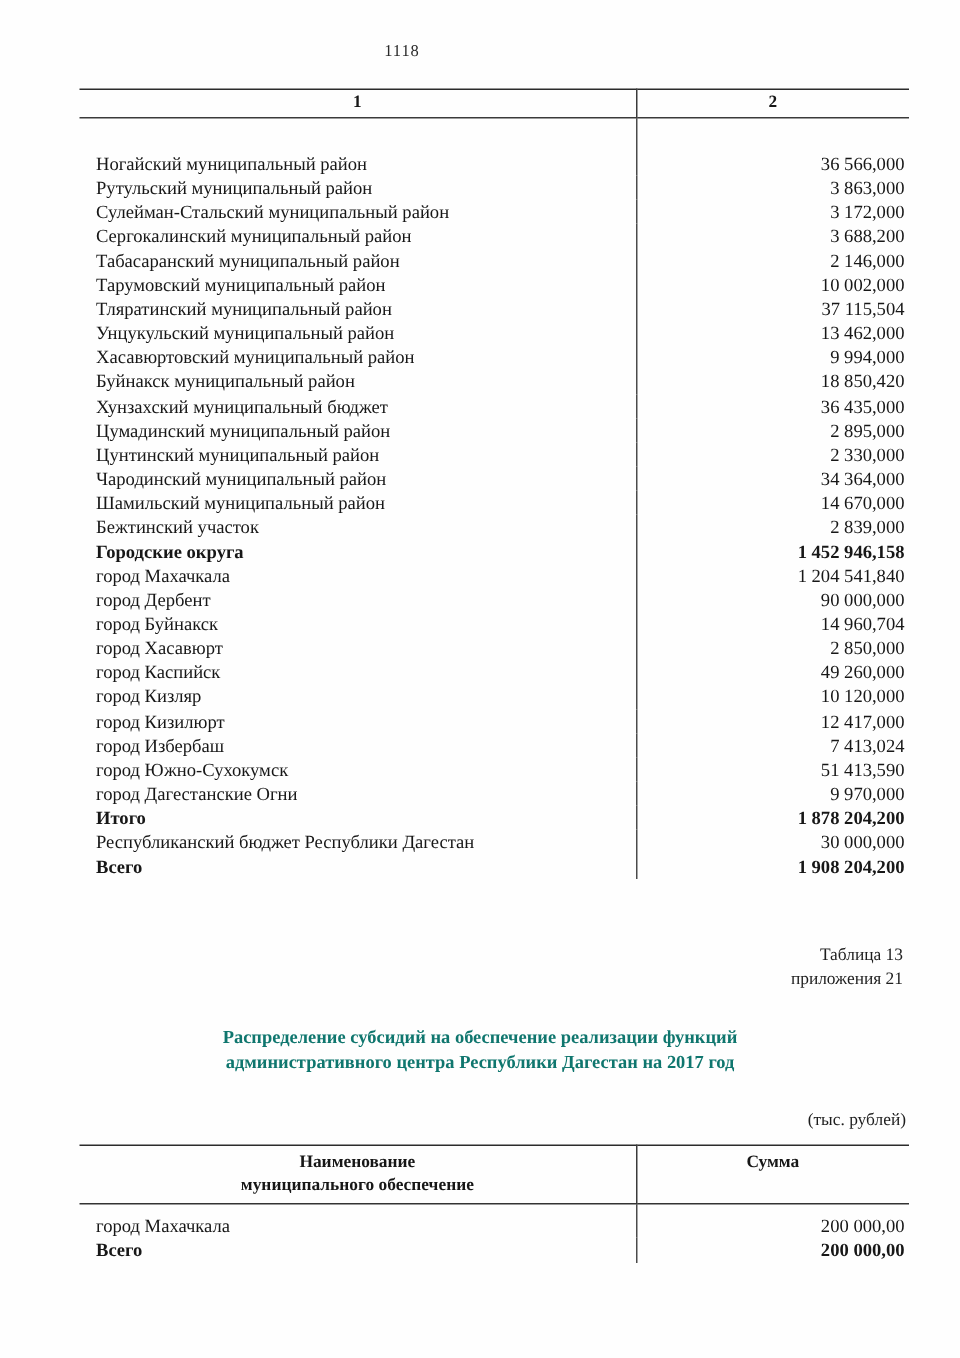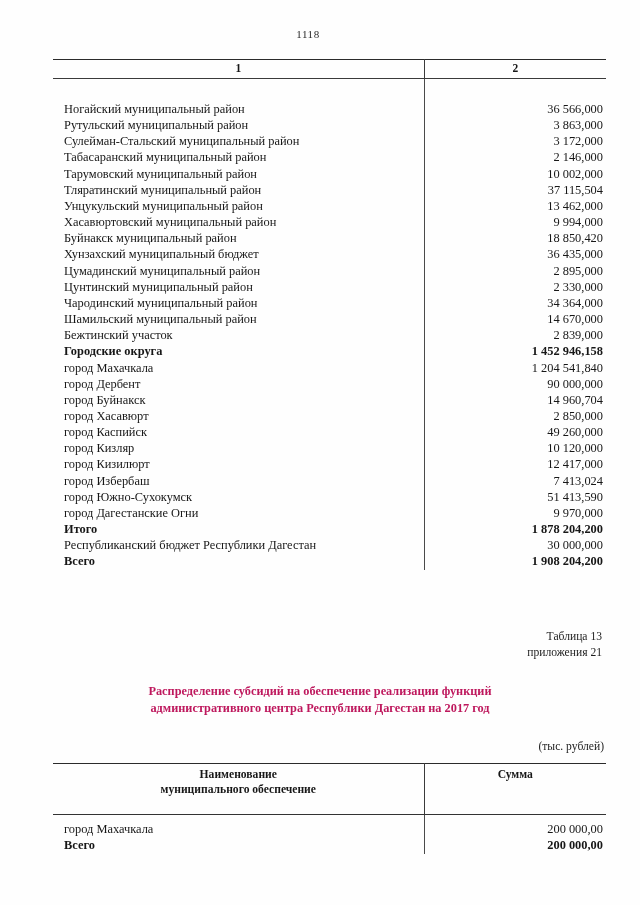--- a/index.html
+++ b/index.html
@@ -27,21 +27,20 @@
   
   .page-number {
     position: absolute;
     top: 28px;
     left: 0;
     width: 536px;
     text-align: center;
     font-size: 11px;
     letter-spacing: 0.6px;
     color: #2a2a2a;
-    margin-left: 40px;
   }
 
   
   .table-one {
     position: absolute;
     top: 59px;
     left: 53px;
     width: 553px;
   }
   table.doc-table {
@@ -101,21 +100,21 @@
   }
   .section-title {
     position: absolute;
     top: 683px;
     left: 70px;
     width: 500px;
     text-align: center;
     font-size: 12.3px;
     font-weight: bold;
     line-height: 16.5px;
-    color: #be185d;
+    color: #0f766e;
   }
   .units-note {
     position: absolute;
     top: 740px;
     left: 0;
     width: 604px;
     text-align: right;
     font-size: 11.6px;
     color: #1d1d1d;
   }
@@ -127,21 +126,21 @@
     left: 53px;
     width: 553px;
   }
   .table-two .hdr2 th {
     border-top: 1.3px solid #2b2b2b;
     border-bottom: 1.1px solid #333333;
     text-align: center;
     font-weight: bold;
     font-size: 11.6px;
     line-height: 14.6px;
-    padding: 4px 0 17px 0;
+    padding: 4px 0 5px 0;
   }
   .table-two .hdr2 th.c-name { border-right: 1.1px solid #3a3a3a; }
   .table-two tr.first-body td { padding-top: 6px; }
 </style>
 </head>
 <body>
 
 <div class="page">
 
   <div class="page-number">1118</div>
@@ -163,20 +162,24 @@
             <td class="c-name">Ногайский муниципальный район</td>
             <td class="c-value">36 566,000</td>
           </tr>
           <tr>
             <td class="c-name">Рутульский муниципальный район</td>
             <td class="c-value">3 863,000</td>
           </tr>
           <tr>
             <td class="c-name">Сулейман-Стальский муниципальный район</td>
             <td class="c-value">3 172,000</td>
+          </tr>
+          <tr>
+            <td class="c-name">Сергокалинский муниципальный район</td>
+            <td class="c-value">3 688,200</td>
           </tr>
           <tr>
             <td class="c-name">Табасаранский муниципальный район</td>
             <td class="c-value">2 146,000</td>
           </tr>
           <tr>
             <td class="c-name">Тарумовский муниципальный район</td>
             <td class="c-value">10 002,000</td>
           </tr>
           <tr>

